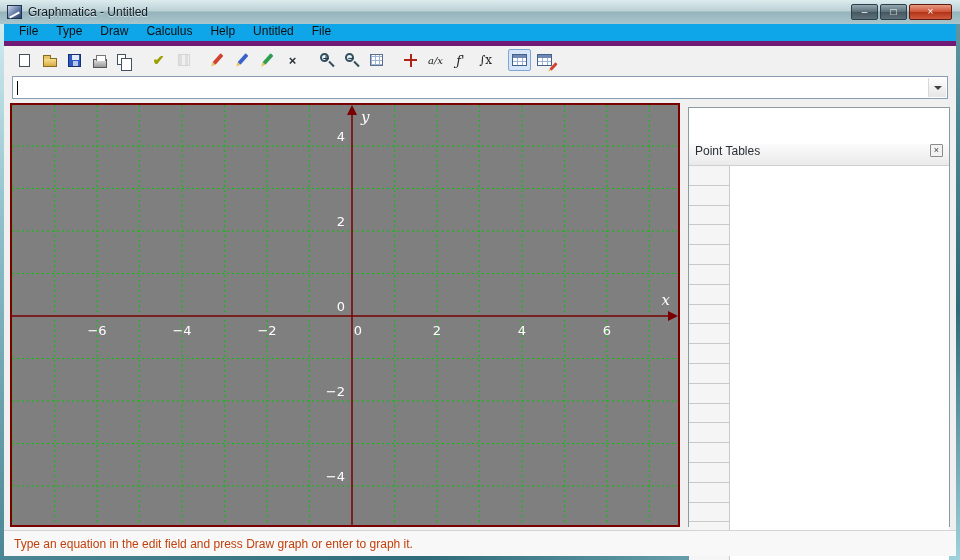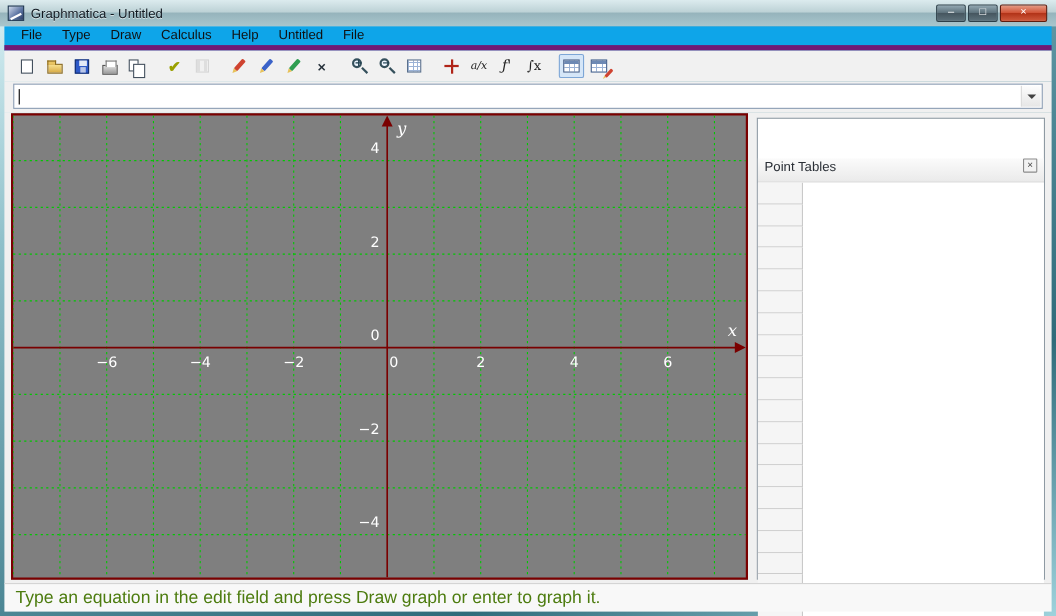--- a/index.html
+++ b/index.html
@@ -81,21 +81,21 @@
   .axisletter{position:absolute;color:#fff;font:italic 15px "DejaVu Serif",serif;}
   
   .panel{position:absolute;left:684px;top:5px;width:262px;height:420px;background:#fff;border:1px solid #8e9aa3;}
   .panel-header{height:22px;background:linear-gradient(#fbfbfb,#eaeaea);border-bottom:1px solid #cfcfcf;display:flex;padding:0 6px;margin-top:36px;}
   .panel-title{font-size:12px;color:#2a2f36;flex:1;}
   .panel-close{width:13px;height:13px;border:1px solid #8b8b8b;background:#f2f2f2;color:#444;font-size:9px;line-height:11px;text-align:center;border-radius:1px;}
   .panel-body{position:relative;height:396px;overflow:hidden;background:#fff;}
   .pt-row{width:41px;height:19.8px;background:#f5f5f5;border-right:1px solid #c9c9c9;border-bottom:1px solid #c9c9c9;}
   
   .statusbar{position:absolute;left:4px;top:530px;width:952px;height:26px;background:#f8f8f8;border-top:1px solid #d4d4d4;display:flex;align-items:center;padding-left:10px;}
-  .status-text{font-size:16px;color:#4d7c0f;}
+  .status-text{font-size:12px;color:#c2410c;}
 </style>
 </head>
 <body>
 
 <div class="titlebar">
   <span class="app-icon"></span>
   <span class="title">Graphmatica - Untitled</span>
   <div class="win-btns">
     <span class="wbtn">–</span>
     <span class="wbtn">□</span>

